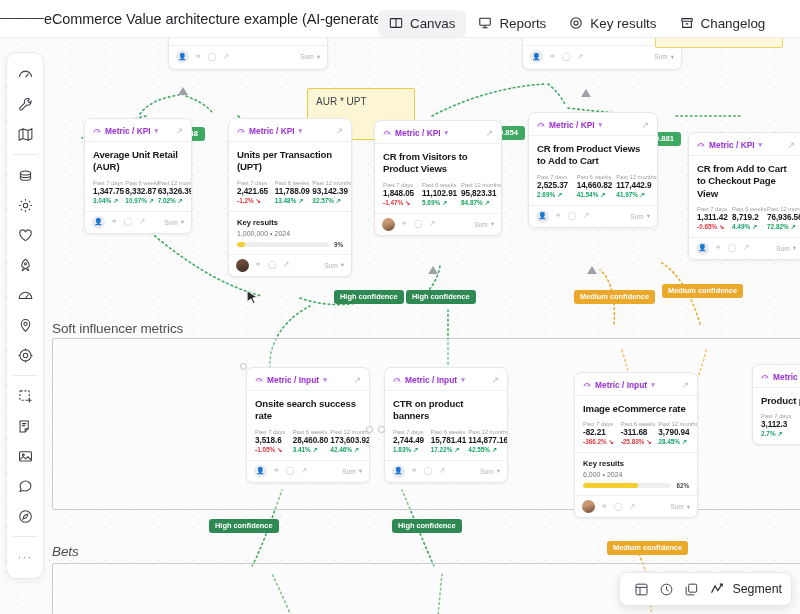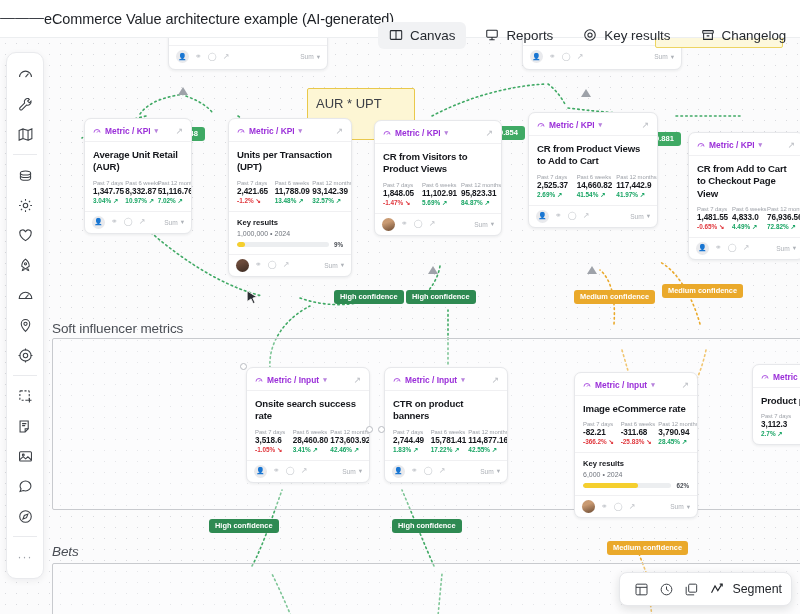--- a/index.html
+++ b/index.html
@@ -12,21 +12,21 @@
 
   
   .topbar {
     position: absolute; top: 0; left: 0; width: 800px; height: 38px;
     background: #fff; border-bottom: 1px solid #eceef0;
     display: flex; align-items: center; z-index: 60;
   }
   .hamburger { width: 44px; display: flex; align-items: center; justify-content: center; cursor: pointer; }
   .hamburger span { display:block; width:17px; height:1.6px; background:#3d4047; margin:2.4px 0; border-radius:1px;}
   .doc-title { font-size: 14.5px; color: #1d2025; letter-spacing: -0.1px; white-space: nowrap; }
-  .tabs { position: absolute; left: 378px; top: 16px; height: 38px; display: flex; align-items: center; gap: 8px; text-align: center; }
+  .tabs { position: absolute; left: 378px; top: 4px; height: 38px; display: flex; align-items: center; gap: 1px; text-align: center; }
   .tab {
     display: flex; align-items: center; gap: 7px; height: 27px;
     padding: 0 11px; border-radius: 6px; font-size: 13.4px; color: #262a30;
     cursor: pointer; white-space: nowrap;
   }
   .tab.active { background: #f1f2f4; }
   .tab svg { display: block; }
 
   
   .canvas {
@@ -98,21 +98,21 @@
     position: absolute; border-radius: 3px; color: #fff; font-size: 7.4px; font-weight: bold;
     padding: 3px 6px; white-space: nowrap; line-height: 1.1;
   }
   .badge.score { background: #3fa964; font-size: 7.6px; padding: 3px 7px; border-radius: 3px;}
   .badge.high { background: #2e8a52; }
   .badge.medium { background: #eaa92b; }
 
   
   .sticky {
     position: absolute; background: #fdf6d4; border: 1px solid #e9c84b; border-radius: 2px;
-    font-size: 13px; color: #3d4047; padding: 7px 8px;
+    font-size: 10px; color: #3d4047; padding: 7px 8px;
   }
   .sticky.plain { background:#fdf8dc; border-color:#edd462; }
 
   
   .fab {
     position: absolute; right: 8px; bottom: 8px; height: 34px;
     background: #fff; border:1px solid #e7e8eb; border-radius: 8px;
     box-shadow: 0 3px 10px rgba(20,22,28,.12);
     display: flex; align-items: center; gap: 1px; padding: 0 9px; z-index: 55;
   }
@@ -375,21 +375,21 @@
             <div class="stat-val">1,347.75</div>
             <div class="stat-delta up"><span>3.04%</span> ↗</div>
           </div>
           <div class="stat">
             <div class="stat-lbl">Past 6 weeks</div>
             <div class="stat-val">8,332.87</div>
             <div class="stat-delta up"><span>10.97%</span> ↗</div>
           </div>
           <div class="stat">
             <div class="stat-lbl">Past 12 months</div>
-            <div class="stat-val">51,116.76</div>
+            <div class="stat-val">63,326.39</div>
             <div class="stat-delta up"><span>7.02%</span> ↗</div>
           </div>
         </div>
       </div>
       <div class="card-foot">
         <div class="avatar">👤</div>
         <span class="foot-ico">⚭</span>
         <span class="foot-ico">◯</span>
         <span class="foot-ico">↗</span>
         <span class="foot-sum"><span>Sum</span> ▾</span>
@@ -542,26 +542,26 @@
           <span>Metric / KPI</span>
             <span class="chev">▾</span>
         </div>
         <span class="card-expand">↗</span>
       </div>
       <div class="card-body">
         <div class="card-title">CR from Add to Cart to Checkout Page View</div>
         <div class="stats">
           <div class="stat">
             <div class="stat-lbl">Past 7 days</div>
-            <div class="stat-val">1,481.55</div>
+            <div class="stat-val">1,311.42</div>
             <div class="stat-delta down"><span>-0.65%</span> ↘</div>
           </div>
           <div class="stat">
             <div class="stat-lbl">Past 6 weeks</div>
-            <div class="stat-val">4,833.0</div>
+            <div class="stat-val">8,719.2</div>
             <div class="stat-delta up"><span>4.49%</span> ↗</div>
           </div>
           <div class="stat">
             <div class="stat-lbl">Past 12 months</div>
             <div class="stat-val">76,936.56</div>
             <div class="stat-delta up"><span>72.82%</span> ↗</div>
           </div>
         </div>
       </div>
       <div class="card-foot">

